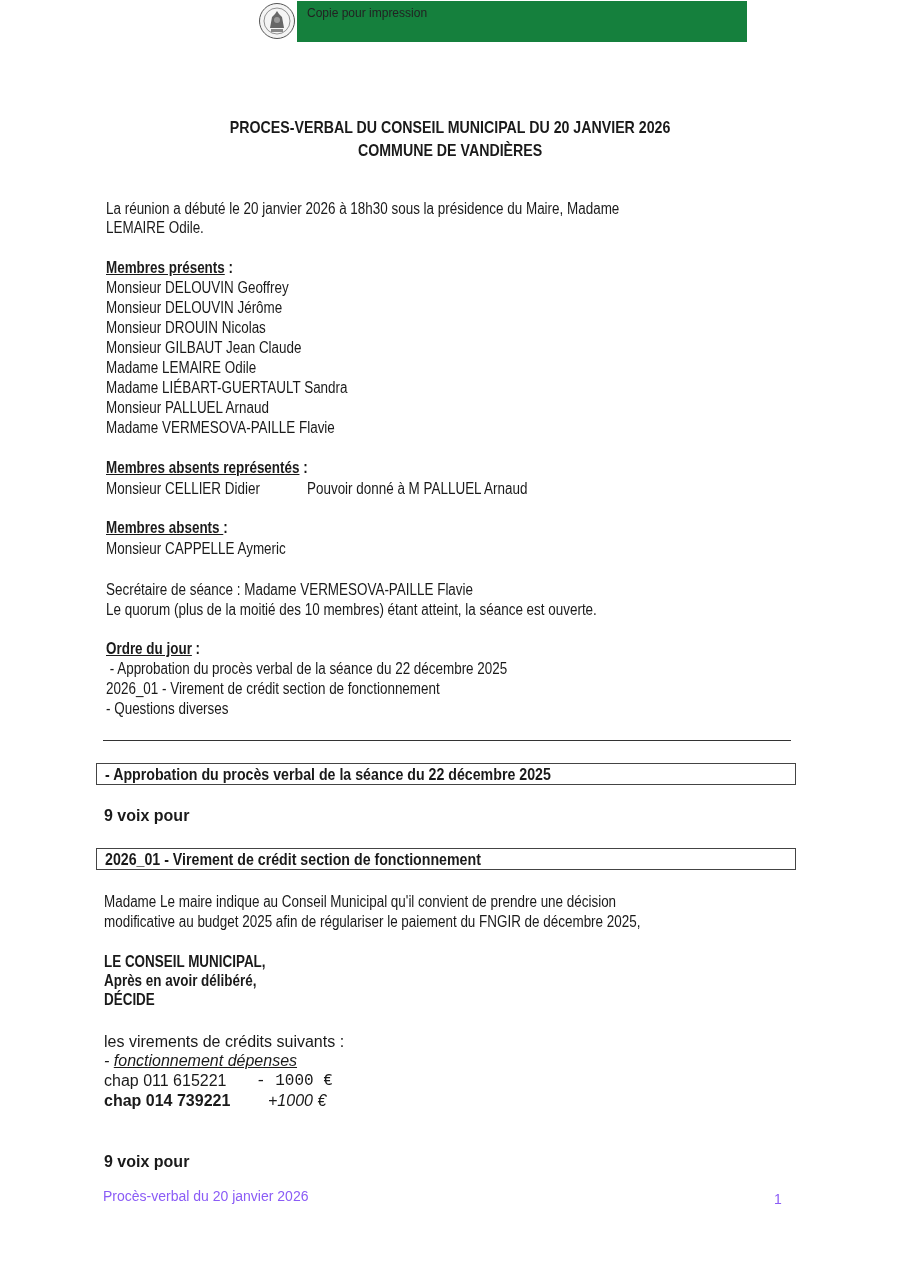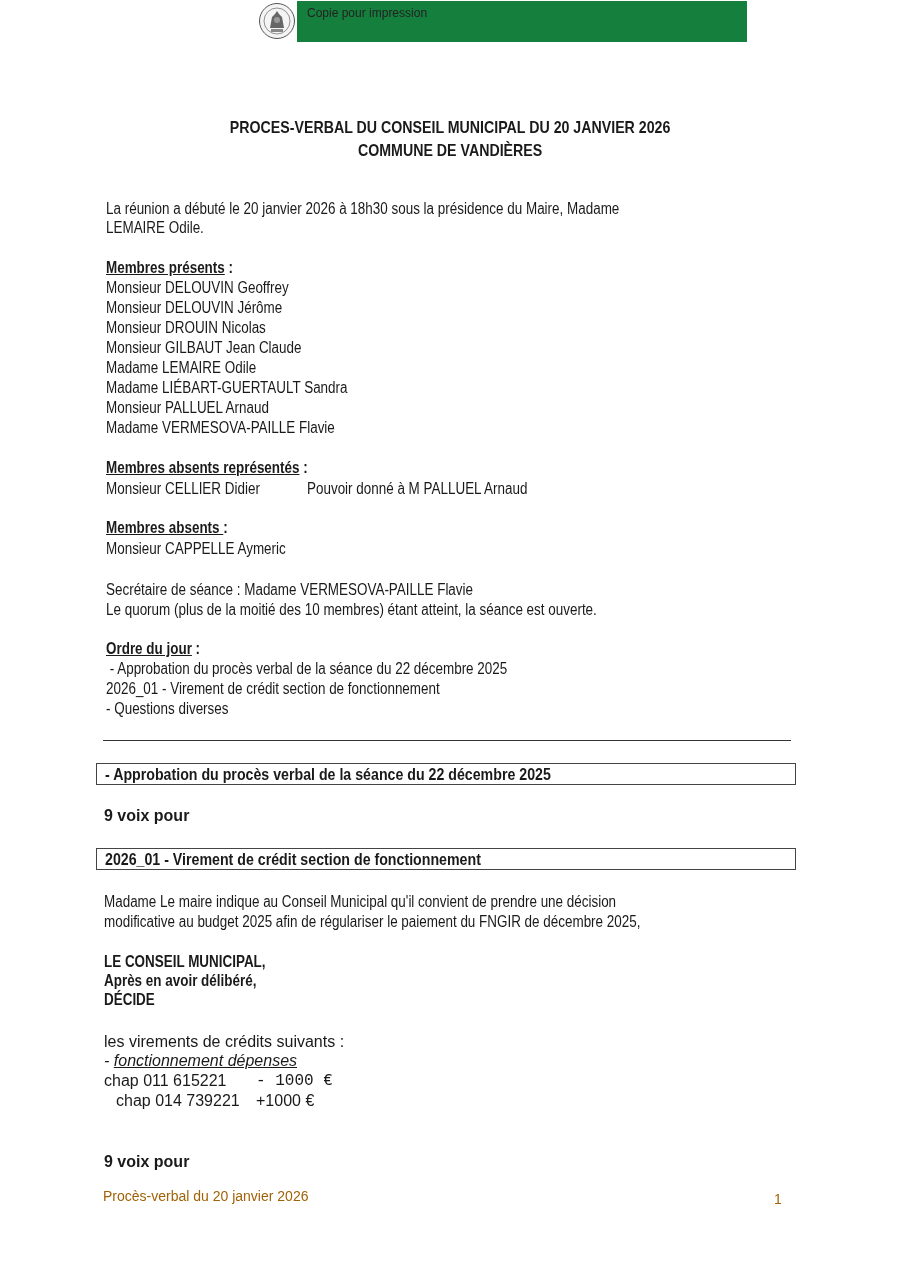--- a/index.html
+++ b/index.html
@@ -13,21 +13,21 @@
     .n { transform: scaleX(0.84); }
     .title { position: absolute; left: 0; width: 900px; text-align: center; font-weight: bold; font-size: 16.5px;
              text-decoration: underline; white-space: nowrap; }
     .title span { display: inline-block; transform: scaleX(0.86); }
     .h { font-weight: bold; }
     .h u { text-decoration: underline; }
     .rule { position: absolute; left: 103px; top: 740px; width: 688px; height: 0; border-top: 1.5px solid #333; }
     .box { position: absolute; left: 96px; width: 700px; height: 22px; border: 1px solid #444; box-sizing: border-box; }
     .box span { position: absolute; left: 8px; top: 0px; font-weight: bold; font-size: 16.5px; line-height: 20px;
                 transform: scaleX(0.86); transform-origin: left top; white-space: nowrap; }
-    .footer { position: absolute; font-family: "Liberation Sans", sans-serif; font-size: 14px; color: #a16207; }
+    .footer { position: absolute; font-family: "Liberation Sans", sans-serif; font-size: 14px; color: #8b5cf6; }
     .it { font-style: italic; text-decoration: underline; }
   </style>
 </head>
 <body>
 
 <div class="stamp-wrap">
   <div class="seal">
     <svg width="38" height="38" viewBox="0 0 38 38">
       <circle cx="19" cy="19" r="17.5" fill="#f4f4f4" stroke="#555" stroke-width="1"></circle>
       <circle cx="19" cy="19" r="13" fill="none" stroke="#777" stroke-width="0.8"></circle>
@@ -86,19 +86,19 @@
 <div class="t n" style="left:104px; top:912px;">modificative au budget 2025 afin de régulariser le paiement du FNGIR de décembre 2025,</div>
 
 <div class="t n h" style="left:104px; top:952px;">LE CONSEIL MUNICIPAL,</div>
 <div class="t n h" style="left:104px; top:971px;">Après en avoir délibéré,</div>
 <div class="t n h" style="left:104px; top:990px;">DÉCIDE</div>
 
 <div class="t" style="left:104px; top:1032px;">les virements de crédits suivants :</div>
 <div class="t" style="left:104px; top:1051px;text-align:right;"><span style="font-style:italic;">- </span><span class="it">fonctionnement dépenses</span></div>
 <div class="t" style="left:104px; top:1071px;">chap 011 615221</div>
 <div class="t" style="left:256px; top:1071px;font-family:Liberation Mono, monospace;">- 1000 €</div>
-<div class="t" style="left:116px; top:1091px;">chap 014 739221</div>
-<div class="t" style="left:256px; top:1091px;">+1000 €</div>
+<div class="t" style="left:104px; top:1091px;font-weight:bold;">chap 014 739221</div>
+<div class="t" style="left:268px; top:1091px;font-style:italic;">+1000 €</div>
 
 <div class="t h" style="left:104px; top:1152px;">9 voix pour</div>
 
 <div class="footer" style="left:103px; top:1188px;">Procès-verbal du 20 janvier 2026</div>
 <div class="footer" style="left:774px; top:1191px;">1</div>
 
 </body></html>

